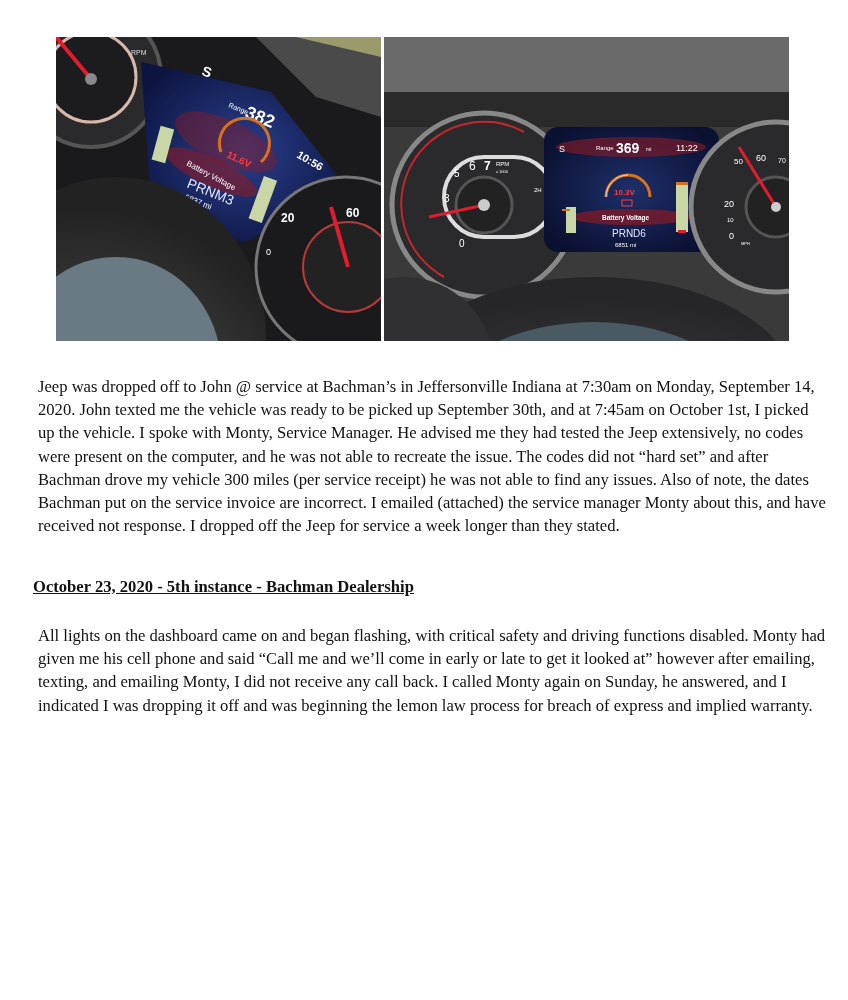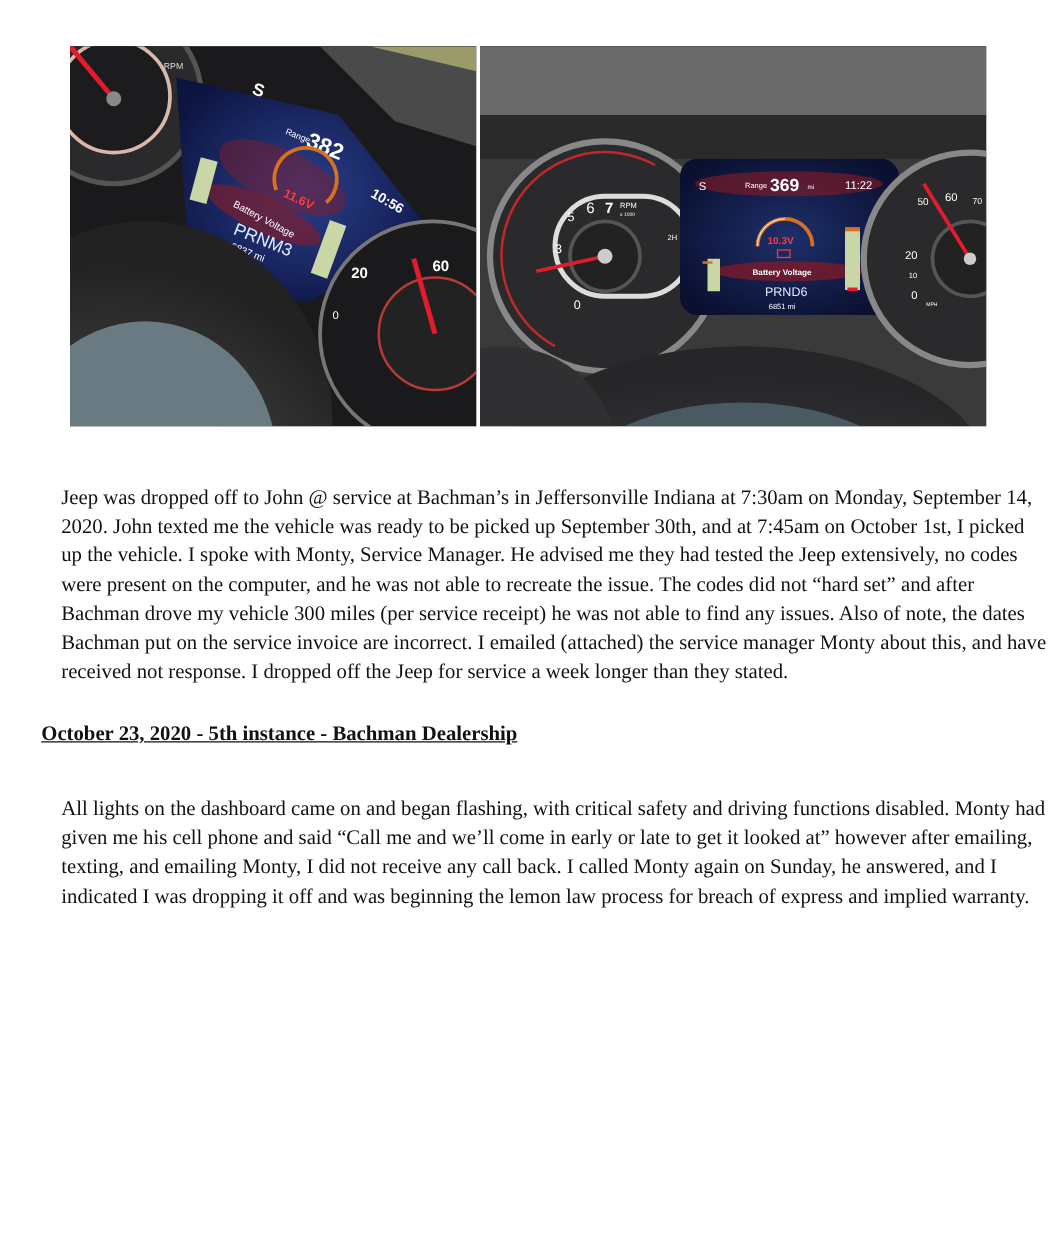--- a/index.html
+++ b/index.html
@@ -2,21 +2,21 @@
 <html><head>
 <meta charset="utf-8">
 <style>
   html, body { margin: 0; padding: 0; background: #ffffff; }
   body { width: 848px; height: 1000px; position: relative; overflow: hidden;
          font-family: "Liberation Serif", "DejaVu Serif", serif; color: #111; }
   .photo { position: absolute; overflow: hidden; background: #1b1b1d; }
   #photo-left { left: 56px; top: 37px; width: 325px; height: 304px; }
   #photo-right { left: 384px; top: 37px; width: 405px; height: 304px; }
   .photo svg { display: block; width: 100%; height: 100%; }
-  .para { position: absolute; left: 33px; width: 790px; font-size: 16.6px; line-height: 23.2px; margin: 16px; }
+  .para { position: absolute; left: 33px; width: 790px; font-size: 16.6px; line-height: 23.2px; margin: 5px; }
   #para1 { top: 370px; }
   #heading { position: absolute; left: 33px; top: 577px; font-size: 16.6px; font-weight: bold; text-decoration: underline; margin: 0; font-family: Liberation Serif, serif; }
   #para2 { top: 619px; }
   .svgtxt { font-family: "Liberation Sans", "DejaVu Sans", sans-serif; }
 </style>
 </head>
 <body>
 
 <div class="photo" id="photo-left">
   <svg viewBox="0 0 325 304" preserveAspectRatio="none">

